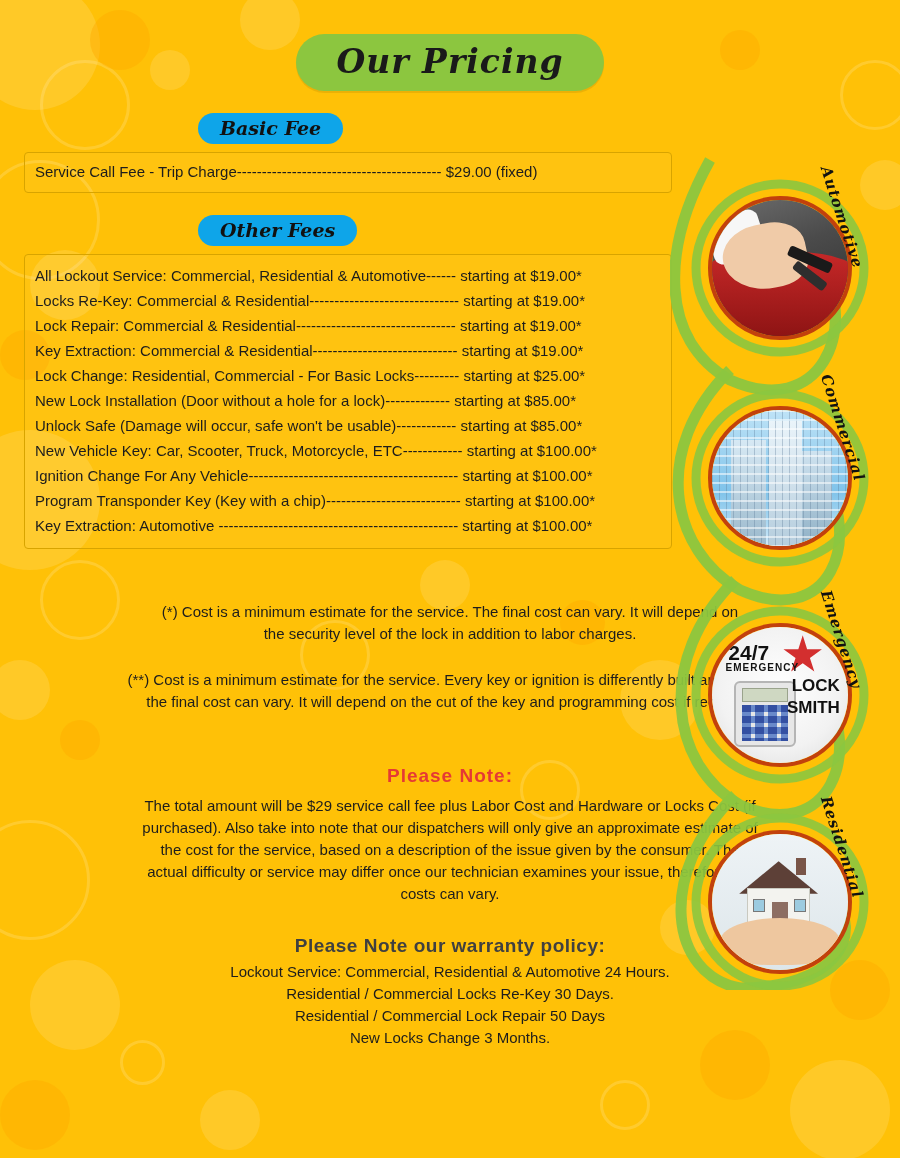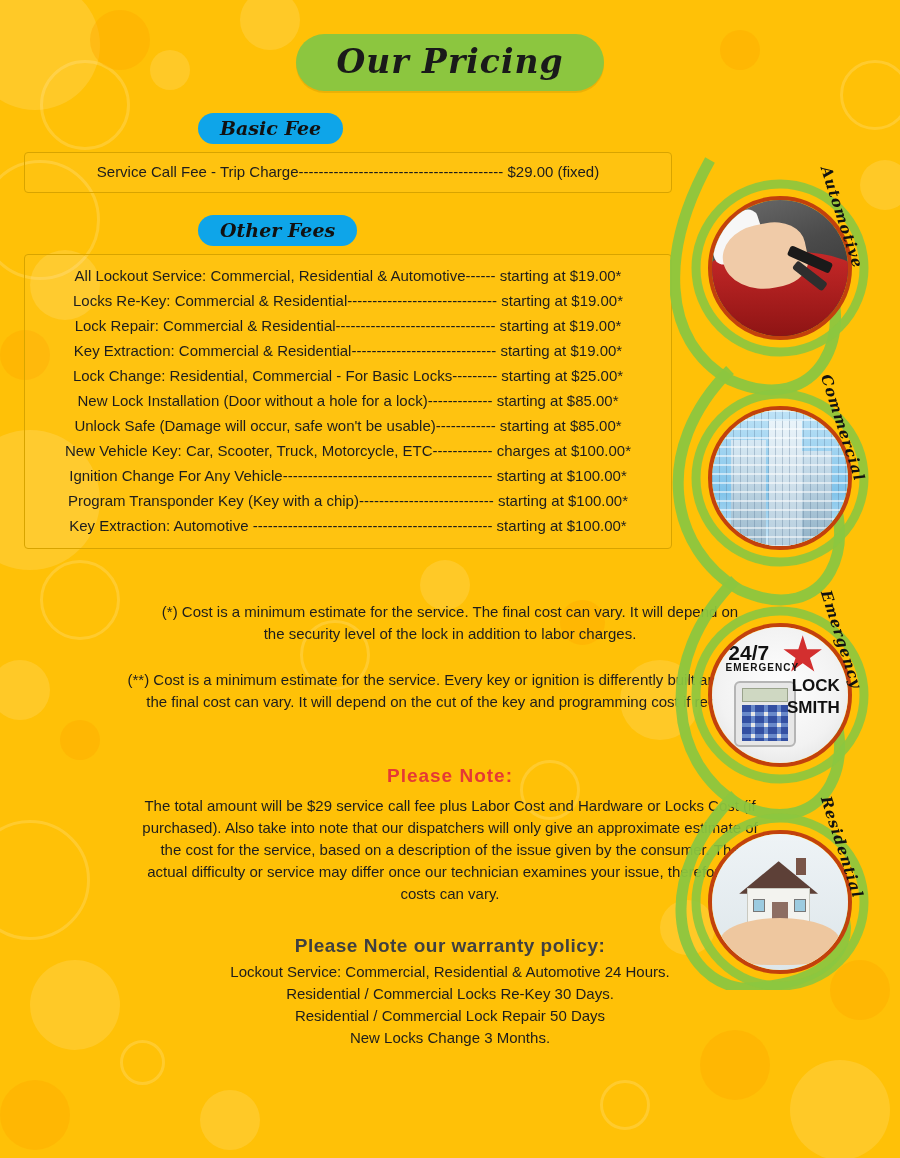--- a/index.html
+++ b/index.html
@@ -67,21 +67,20 @@
     border-radius: 4px;
     background: rgba(255,255,255,0.04);
     padding: 8px 10px 10px 10px;
   }
   .fee-box.basic { padding: 6px 10px 8px 10px; }
   .fee-line {
     font-size: 15px;
     color: #1d1d1d;
     line-height: 25px;
     white-space: nowrap;
-    text-align: center;
   }
 
   
   .note {
     width: 660px;
     margin: 0 auto;
     text-align: center;
     font-size: 15px;
     color: #1d1d1d;
     line-height: 22px;
@@ -248,21 +247,21 @@
     <span class="section-pill">Other Fees</span>
   </div>
   <div class="fee-box">
     <div class="fee-line">All Lockout Service: Commercial, Residential &amp; Automotive------ starting at $19.00*</div>
     <div class="fee-line">Locks Re-Key: Commercial &amp; Residential------------------------------ starting at $19.00*</div>
     <div class="fee-line">Lock Repair: Commercial &amp; Residential-------------------------------- starting at $19.00*</div>
     <div class="fee-line">Key Extraction: Commercial &amp; Residential----------------------------- starting at $19.00*</div>
     <div class="fee-line">Lock Change: Residential, Commercial - For Basic Locks--------- starting at $25.00*</div>
     <div class="fee-line">New Lock Installation (Door without a hole for a lock)-------------  starting at $85.00*</div>
     <div class="fee-line">Unlock Safe (Damage will occur, safe won't be usable)------------ starting at $85.00*</div>
-    <div class="fee-line">New Vehicle Key: Car, Scooter, Truck, Motorcycle, ETC------------ charges at $100.00*</div>
+    <div class="fee-line">New Vehicle Key: Car, Scooter, Truck, Motorcycle, ETC------------ starting at $100.00*</div>
     <div class="fee-line">Ignition Change For Any Vehicle------------------------------------------ starting at $100.00*</div>
     <div class="fee-line">Program Transponder Key (Key with a chip)--------------------------- starting at $100.00*</div>
     <div class="fee-line">Key Extraction: Automotive ------------------------------------------------ starting at $100.00*</div>
   </div>
 
   <div class="note note-1">(*) Cost is a minimum estimate for the service. The final cost can vary. It will depend on the security level of the lock in addition to labor charges.</div>
   <div class="note note-2">(**) Cost is a minimum estimate for the service. Every key or ignition is differently built and cut, so the final cost can vary. It will depend on the cut of the key and programming cost if required.</div>
 
   <div class="please-note-title">Please Note:</div>
   <div class="please-note-body">The total amount will be $29 service call fee plus Labor Cost and Hardware or Locks Cost (if purchased). Also take into note that our dispatchers will only give an approximate estimate of the cost for the service, based on a description of the issue given by the consumer. The actual difficulty or service may differ once our technician examines your issue, therefore the costs can vary.</div>

